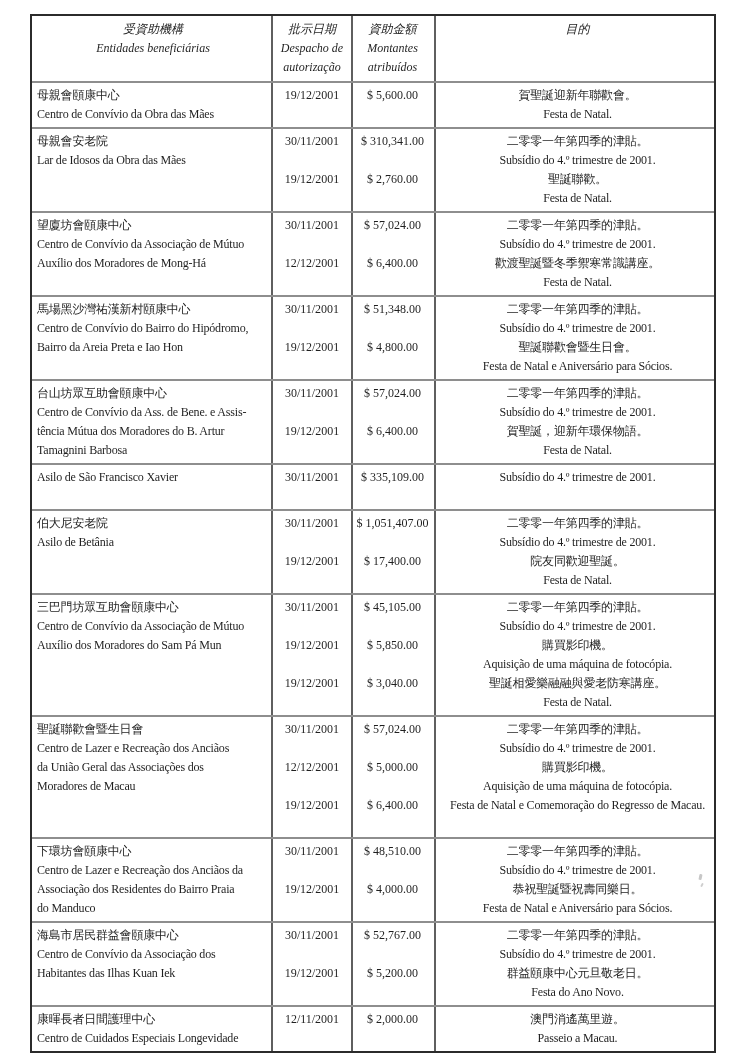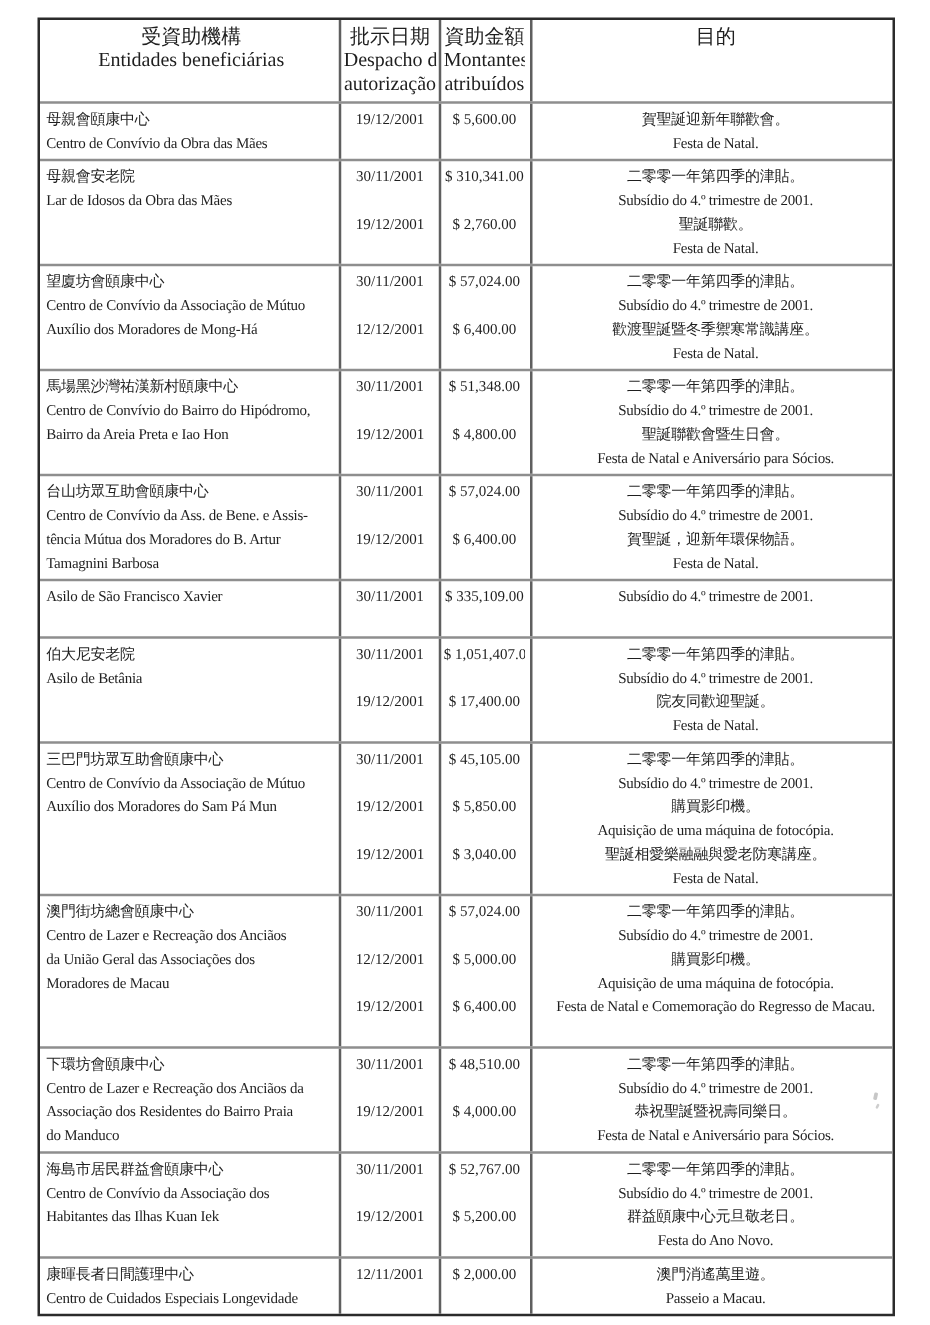--- a/index.html
+++ b/index.html
@@ -24,31 +24,31 @@
     position:absolute;left:30px;top:14px;width:686px;
     border:2px solid var(--border-dark);
     background:var(--background);
   }
   .t-row{display:flex;border-top:2px solid var(--border-light);}
   .t-row.t-header{border-top:none;}
   .cell{padding:3px 6px 3px;}
   .cell + .cell{border-left:2px solid var(--border-mid);text-align:center;}
   .c-entity{width:239px;padding-left:5px;padding-right:2px;}
   .c-date{width:80px;text-align:center;padding-left:2px;padding-right:2px;}
-  .c-amount{width:73px;text-align:right;padding-left:2px;padding-right:4px;}
+  .c-amount{width:83px;text-align:right;padding-left:2px;padding-right:4px;}
   .c-purpose{flex:1;padding-left:7px;padding-right:2px;}
   .ln{
     height:19px;line-height:19px;
     font-size:12.5px;
     white-space:nowrap;overflow:hidden;
   }
   .c-entity .ln,.c-purpose .ln{font-size:12px;letter-spacing:-0.2px;}
   .c-date .ln,.c-amount .ln{font-size:12px;}
   .t-header .cell{text-align:center;padding-top:4px;padding-bottom:4px;}
-  .t-header .ln{font-size:16px;letter-spacing:0;}
+  .t-header .ln{font-size:12px;letter-spacing:0;font-style:italic;}
   .artifact{
     position:absolute;left:697px;top:874px;width:8px;height:16px;
     pointer-events:none;
   }
   .artifact::before{
     content:"";position:absolute;left:2px;top:0;width:3px;height:6px;
     background:var(--artifact);transform:rotate(12deg);opacity:.8;border-radius:1px;
   }
   .artifact::after{
     content:"";position:absolute;left:4px;top:9px;width:2px;height:4px;
@@ -268,21 +268,21 @@
             <div class="ln">二零零一年第四季的津貼。</div>
             <div class="ln">Subsídio do 4.º trimestre de 2001.</div>
             <div class="ln">購買影印機。</div>
             <div class="ln">Aquisição de uma máquina de fotocópia.</div>
             <div class="ln">聖誕相愛樂融融與愛老防寒講座。</div>
             <div class="ln">Festa de Natal.</div>
           </div>
         </div>
         <div class="t-row">
           <div class="cell c-entity">
-            <div class="ln">澳門街坊總會頤康中心</div>
+            <div class="ln">聖誕聯歡會暨生日會</div>
             <div class="ln">Centro de Lazer e Recreação dos Anciãos</div>
             <div class="ln">da União Geral das Associações dos</div>
             <div class="ln">Moradores de Macau</div>
           </div>
           <div class="cell c-date">
             <div class="ln">30/11/2001</div>
             <div class="ln">&nbsp;</div>
             <div class="ln">12/12/2001</div>
             <div class="ln">&nbsp;</div>
             <div class="ln">19/12/2001</div>

